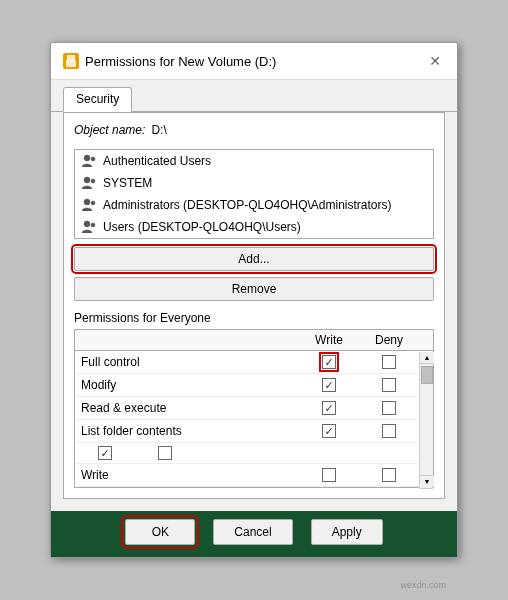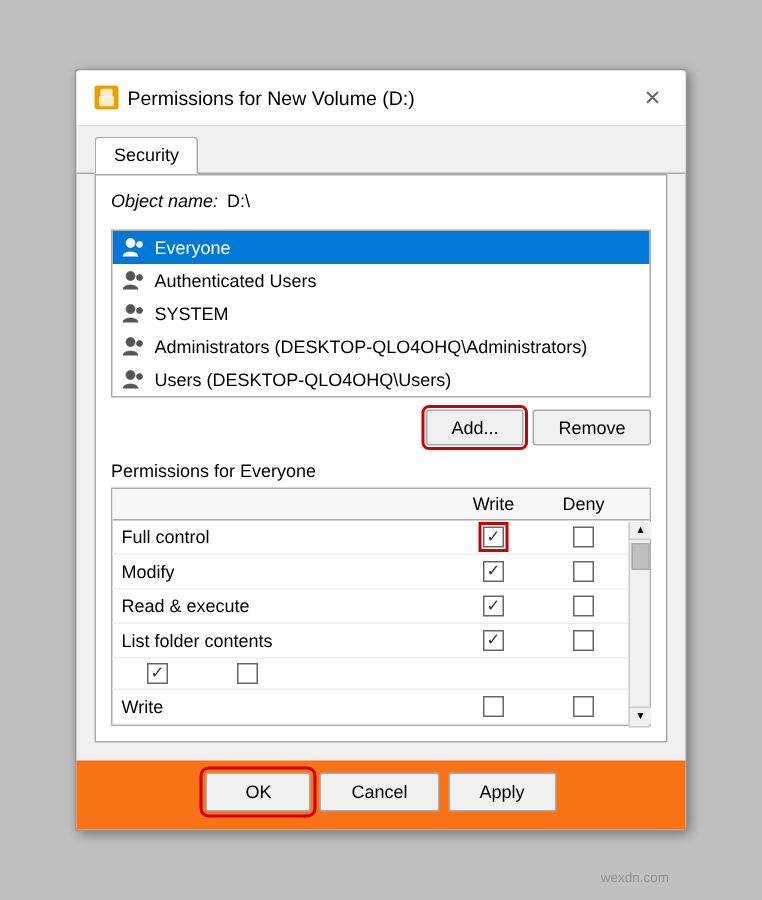--- a/index.html
+++ b/index.html
@@ -125,20 +125,21 @@
       align-items: center;
       justify-content: center;
       flex-shrink: 0;
     }
     .user-icon svg { width: 16px; height: 16px; }
     .btn-row {
       display: flex;
       justify-content: flex-end;
       gap: 6px;
       margin-bottom: 10px;
+      flex-direction: column;
     }
     .btn {
       padding: 4px 16px;
       border: 1px solid #aaa;
       background: #f0f0f0;
       font-size: 12px;
       cursor: pointer;
       border-radius: 2px;
       min-width: 60px;
       text-align: center;
@@ -207,23 +208,23 @@
       display: flex;
       align-items: center;
       justify-content: center;
       font-size: 8px;
       cursor: pointer;
     }
     .scroll-arrow.up { top: 0; }
     .dialog-buttons {
       display: flex;
       justify-content: center;
-      gap: 6px;
+      gap: 18px;
       padding: 8px 12px 12px;
-      background: #f97316;
+      background: #14532d;
     }
     .dialog-btn {
       padding: 5px 20px;
       border: 1px solid #aaa;
       background: #f0f0f0;
       font-size: 12px;
       cursor: pointer;
       border-radius: 2px;
       min-width: 70px;
       text-align: center;
@@ -266,30 +267,20 @@
 
     <div class="content">
 
       <div class="object-name-row">
         <span class="object-name-label">Object name:</span>
         <span class="object-name-value">D:\</span>
       </div>
 
 
       <div class="user-list">
-        <div class="user-item selected">
-          <div class="user-icon">
-            <svg viewBox="0 0 16 16" fill="none">
-              <circle cx="6" cy="5" r="3" fill="white" stroke="white" stroke-width="0.5"></circle>
-              <path d="M1 14 C1 10 11 10 11 14" fill="white" stroke="white" stroke-width="0.5"></path>
-              <circle cx="12" cy="6" r="2" fill="white" stroke="white" stroke-width="0.5"></circle>
-            </svg>
-          </div>
-          <span>Everyone</span>
-        </div>
         <div class="user-item">
           <div class="user-icon">
             <svg viewBox="0 0 16 16" fill="none">
               <circle cx="6" cy="5" r="3" fill="#555" stroke="#555" stroke-width="0.5"></circle>
               <path d="M1 14 C1 10 11 10 11 14" fill="#555" stroke="#555" stroke-width="0.5"></path>
               <circle cx="12" cy="6" r="2" fill="#555" stroke="#555" stroke-width="0.5"></circle>
             </svg>
           </div>
           <span>Authenticated Users</span>
         </div>

